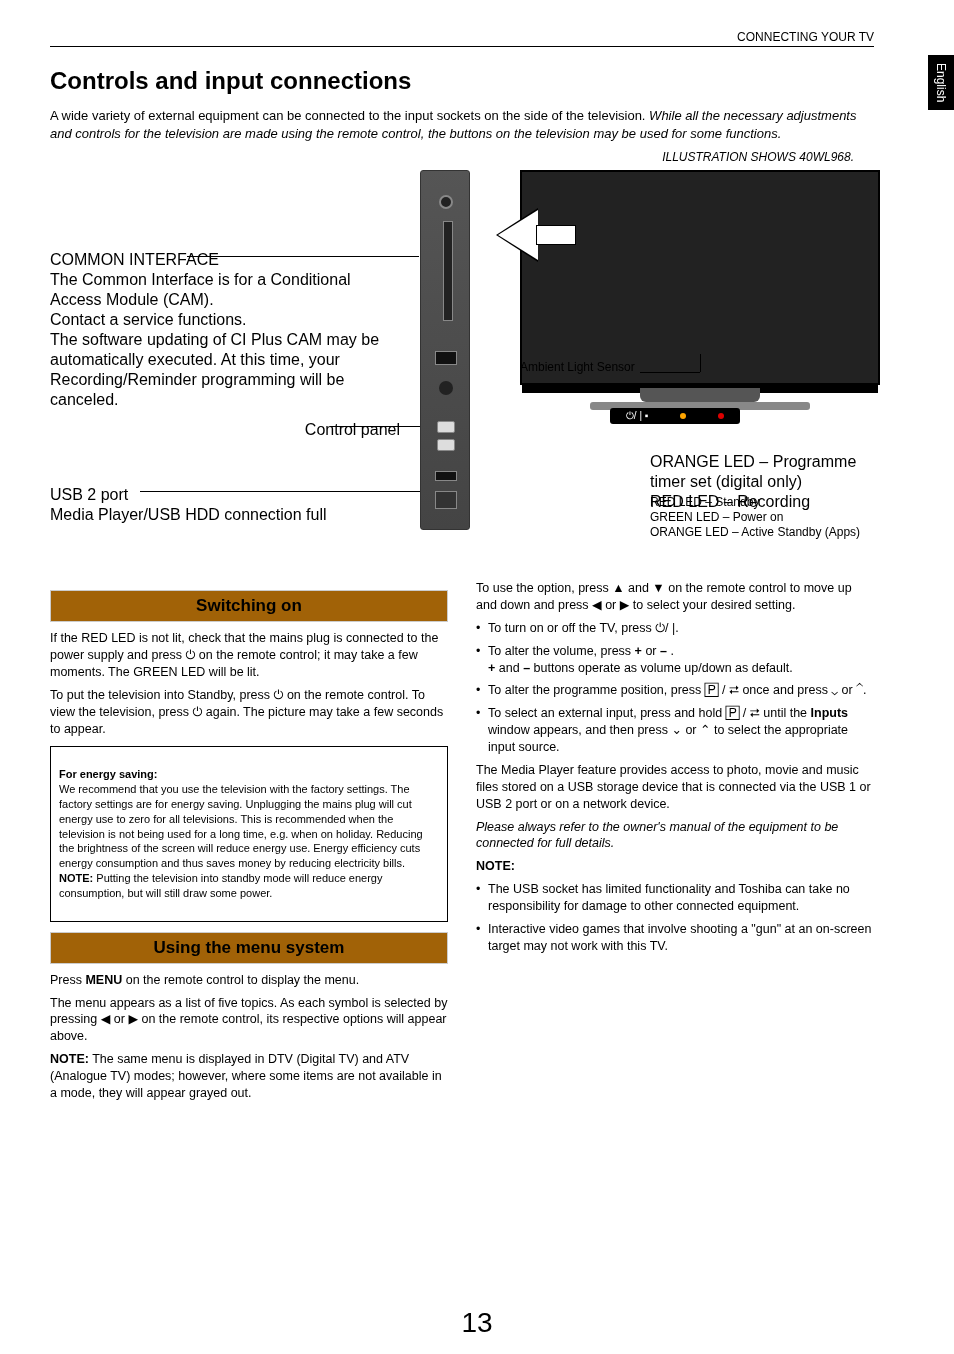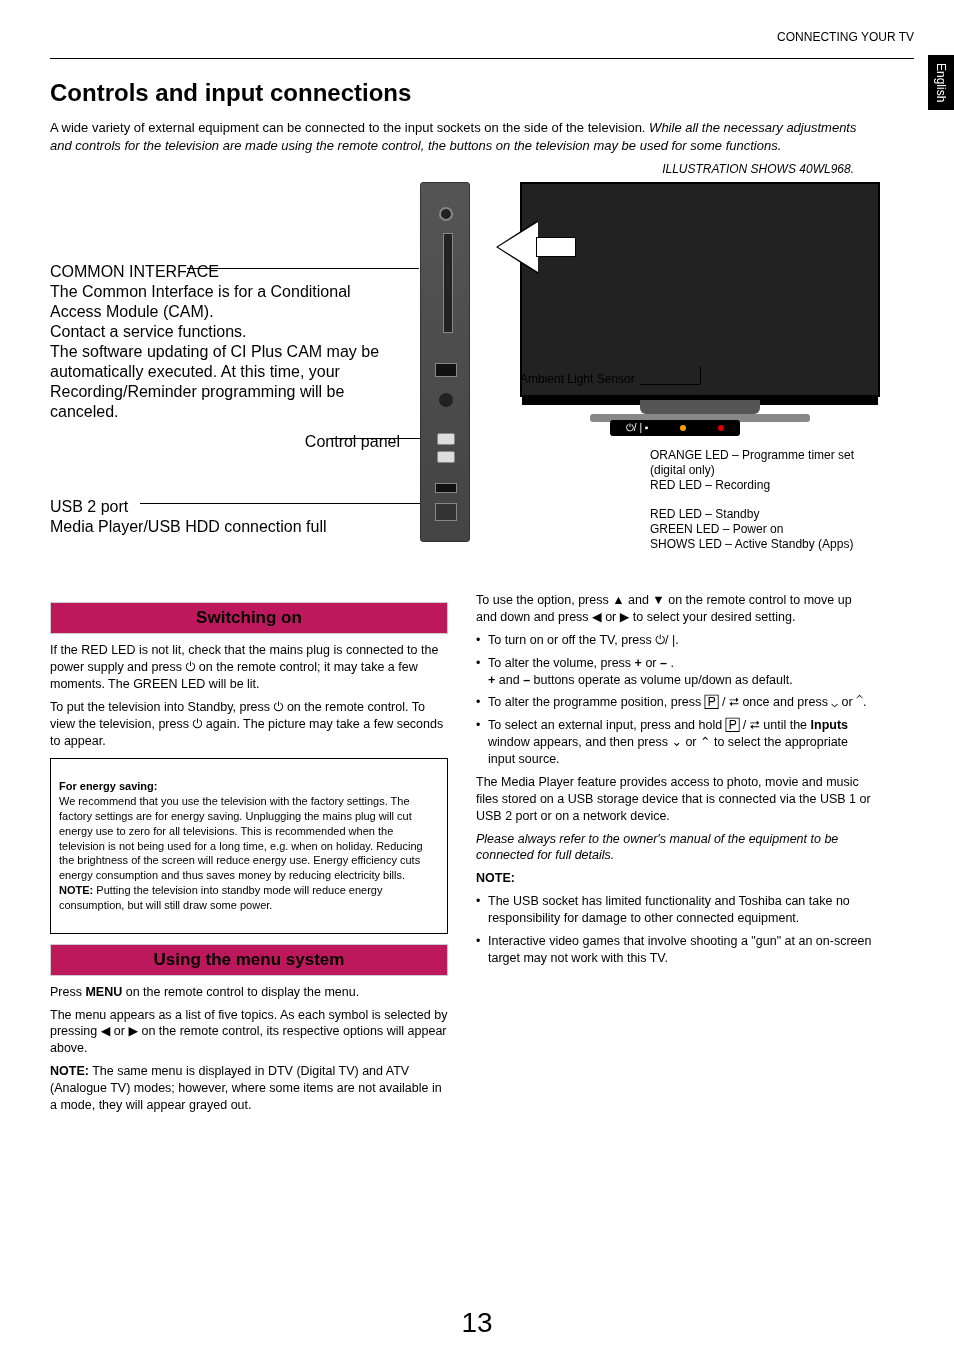--- a/index.html
+++ b/index.html
@@ -10,22 +10,23 @@
     background: #fff;
     width: 954px;
     height: 1354px;
     position: relative;
     padding: 30px 40px 20px 50px;
   }
   .header-right {
     text-align: right;
     font-size: 12px;
     border-bottom: 1px solid #000;
-    padding-bottom: 14px;
+    padding-bottom: 2px;
     margin-bottom: 20px;
+    margin-right: 40px;
   }
   .side-tab {
     position: absolute;
     right: 0;
     top: 55px;
     background: #000;
     color: #fff;
     writing-mode: vertical-rl;
     padding: 8px 6px;
     font-size: 12px;
@@ -93,33 +94,33 @@
   .arrow-shaft { position:absolute; left:486px; top:75px; width:40px; height:20px; border:1px solid #000; background:#fff;}
   .ambient-label { position:absolute; left:470px; top:210px; font-size:12px; }
   .ambient-line { position:absolute; left:590px; top:222px; width:60px; height:1px; background:#000;}
   .ambient-line::after{content:"";position:absolute;right:-1px;top:-18px;width:1px;height:18px;background:#000;}
   .led-box {
     position:absolute; left:560px; top:258px; width:130px; height:16px; background:#000; border-radius:3px;
     color:#fff; font-size:10px; display:flex; align-items:center; justify-content:space-around;
   }
   .led-orange{width:6px;height:6px;background:orange;border-radius:50%;}
   .led-red{width:6px;height:6px;background:#d00;border-radius:50%;}
-  .led-text1 { position:absolute; left:600px; top:286px; font-size:12px; line-height:1.25; }
+  .led-text1 { position:absolute; left:600px; top:302px; font-size:16px; line-height:1.25; }
   .led-text2 { position:absolute; left:600px; top:345px; font-size:12px; line-height:1.25; }
   .callout { position:absolute; font-size:16px; line-height:1.25; }
   .callout.ci { left:0; top:100px; width:350px; }
   .callout.cp { left:200px; top:270px; width:150px; text-align:right;}
   .callout.usb { left:0; top:335px; width:300px; }
   .lead { position:absolute; height:1px; background:#000; }
   .columns {
     display:flex; gap:28px; margin-top:10px; margin-right:40px;
   }
   .col { flex:1; }
   .section-head {
-    background:#be185d; text-align:center; font-weight:bold; font-size:17px;
+    background:#a16207; text-align:center; font-weight:bold; font-size:17px;
     padding:5px; margin:10px 0 8px; border:1px solid #ccc;
   }
   .col p, .col li { font-size:12.5px; line-height:1.35; margin-bottom:6px;}
   .note-box { border:1px solid #000; padding:20px 8px; margin:8px 0; font-size:11px; line-height:1.35;}
   .note-box .b { font-weight:bold; }
   ul.bul { list-style:none; padding-left:0;}
   ul.bul>li { position:relative; padding-left:12px;}
   ul.bul>li::before { content:"•"; position:absolute; left:0;}
   .icon { display:inline-block; vertical-align:middle;}
   .page-num { position:absolute; bottom:15px; left:0; right:0; text-align:center; font-size:28px;}
@@ -171,21 +172,21 @@
     <div class="led-red"></div>
   </div>
 
   <div class="led-text1">
     <div>ORANGE LED – Programme timer set (digital only)</div>
     <div>RED LED – Recording</div>
   </div>
   <div class="led-text2">
     <div>RED LED – Standby</div>
     <div>GREEN LED – Power on</div>
-    <div>SHOWS LED – Active Standby (Apps)</div>
+    <div>ORANGE LED – Active Standby (Apps)</div>
   </div>
 
   <div class="callout ci">
     <div>COMMON INTERFACE</div>
     <div>The Common Interface is for a Conditional Access Module (CAM).</div>
     <div>Contact a service functions.</div>
     <div>The software updating of CI Plus CAM may be automatically executed. At this time, your Recording/Reminder programming will be canceled.</div>
   </div>
   <div class="lead" style="left:137px; top:106px; width:232px;"></div>
 

